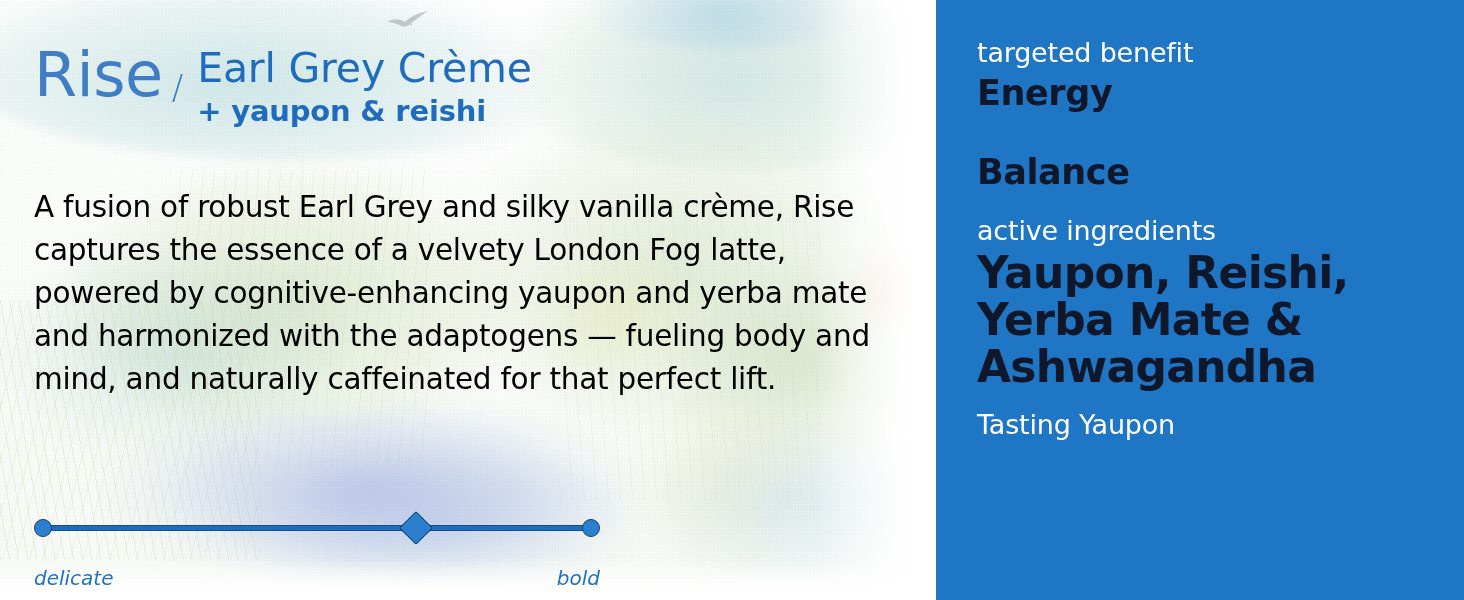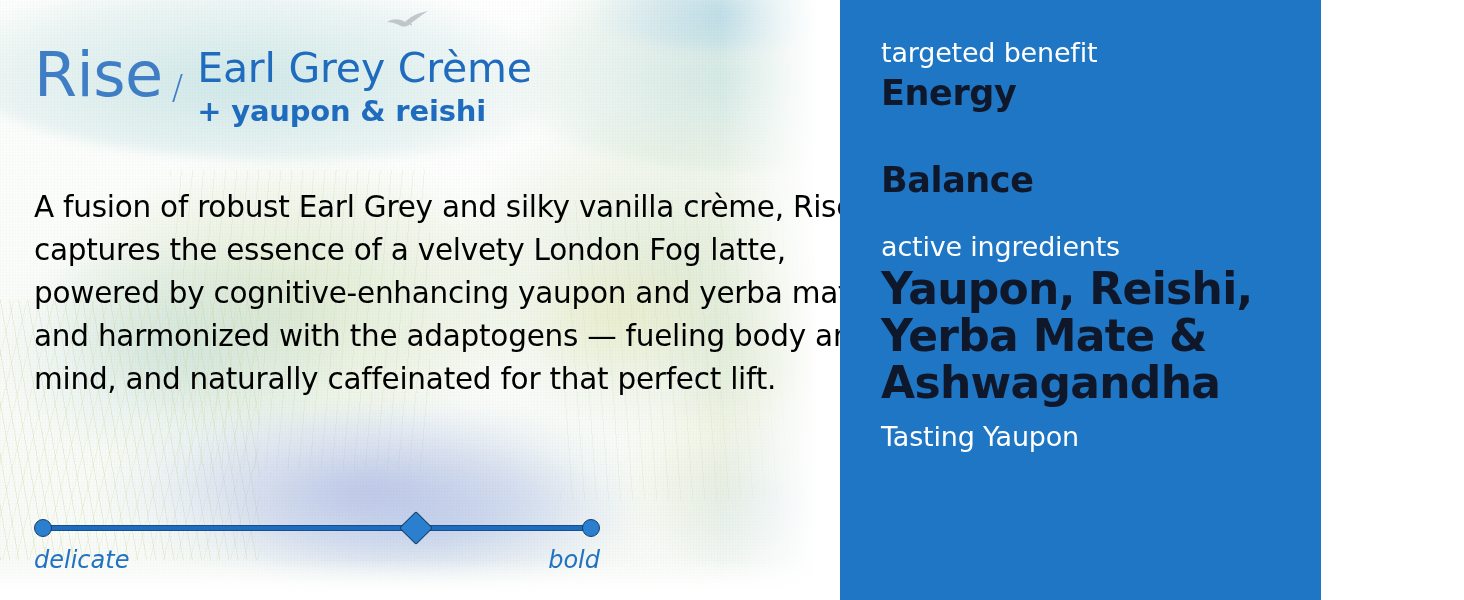--- a/index.html
+++ b/index.html
@@ -3,21 +3,21 @@
 <meta charset="utf-8">
 <style>
   * { margin:0; padding:0; box-sizing:border-box; }
   html,body { width:1464px; height:600px; overflow:hidden; }
   body {
     font-family:"Liberation Sans", sans-serif;
     background:#ffffff;
   }
   #card {
     position:relative;
-    width:1321px; height:600px;
+    width:1464px; height:600px;
     display:flex;
     background:#ffffff;
   }
 
   
   #left {
     position:relative;
     width:936px; height:600px;
     overflow:hidden;
     background:#fdfefd;
@@ -205,46 +205,46 @@
     position:absolute; top:2px; left:0; width:24px; height:24px;
     background:#2a7fcf; border:1.4px solid #17406b;
     transform:rotate(45deg); border-radius:2px;
   }
   .tick-labels {
     position:absolute; left:0; top:32px; width:566px;
     display:flex; justify-content:space-between;
   }
   .tick-labels span {
     font-family:"DejaVu Sans", sans-serif;
-    font-size:24px; font-style:italic; font-weight:400; color:#2272c2;
+    font-size:20px; font-style:italic; font-weight:400; color:#2272c2;margin-top:20px;
   }
 
   
   #right {
     width:528px; height:600px;
     background:#1f76c4;
     padding:36px 28px 26px 41px;
-    display:flex; flex-direction:column; gap:8px;
+    display:flex; flex-direction:column; gap:0;
   }
   .spec { margin-bottom:14px; }
   .spec:last-child { margin-bottom:0; }
   .spec-label {
     font-family:"DejaVu Sans", sans-serif;
     font-size:27px; line-height:34px; font-weight:400; color:#ffffff;
     letter-spacing:-.2px;
   }
   .spec-value {
     font-family:"DejaVu Sans", sans-serif;
     font-size:35px; line-height:44px; font-weight:700; color:#0f172a;
     letter-spacing:-.4px; margin-top:1px;
   }
   .spec-value.wide { font-size:44px; line-height:47px; letter-spacing:-.7px; }
   .spec.gap-a { margin-bottom:34px; }
   .spec.gap-b { margin-bottom:20px; }
-  .spec.gap-c { margin-bottom:6px; }
+  .spec.gap-c { margin-bottom:18px; }
 </style>
 </head>
 <body>
 
 <div id="card">
 
   <div id="left">
     <div class="wash w-paper"></div>
     <div class="wash w-teal1"></div>
     <div class="wash w-teal2"></div>

